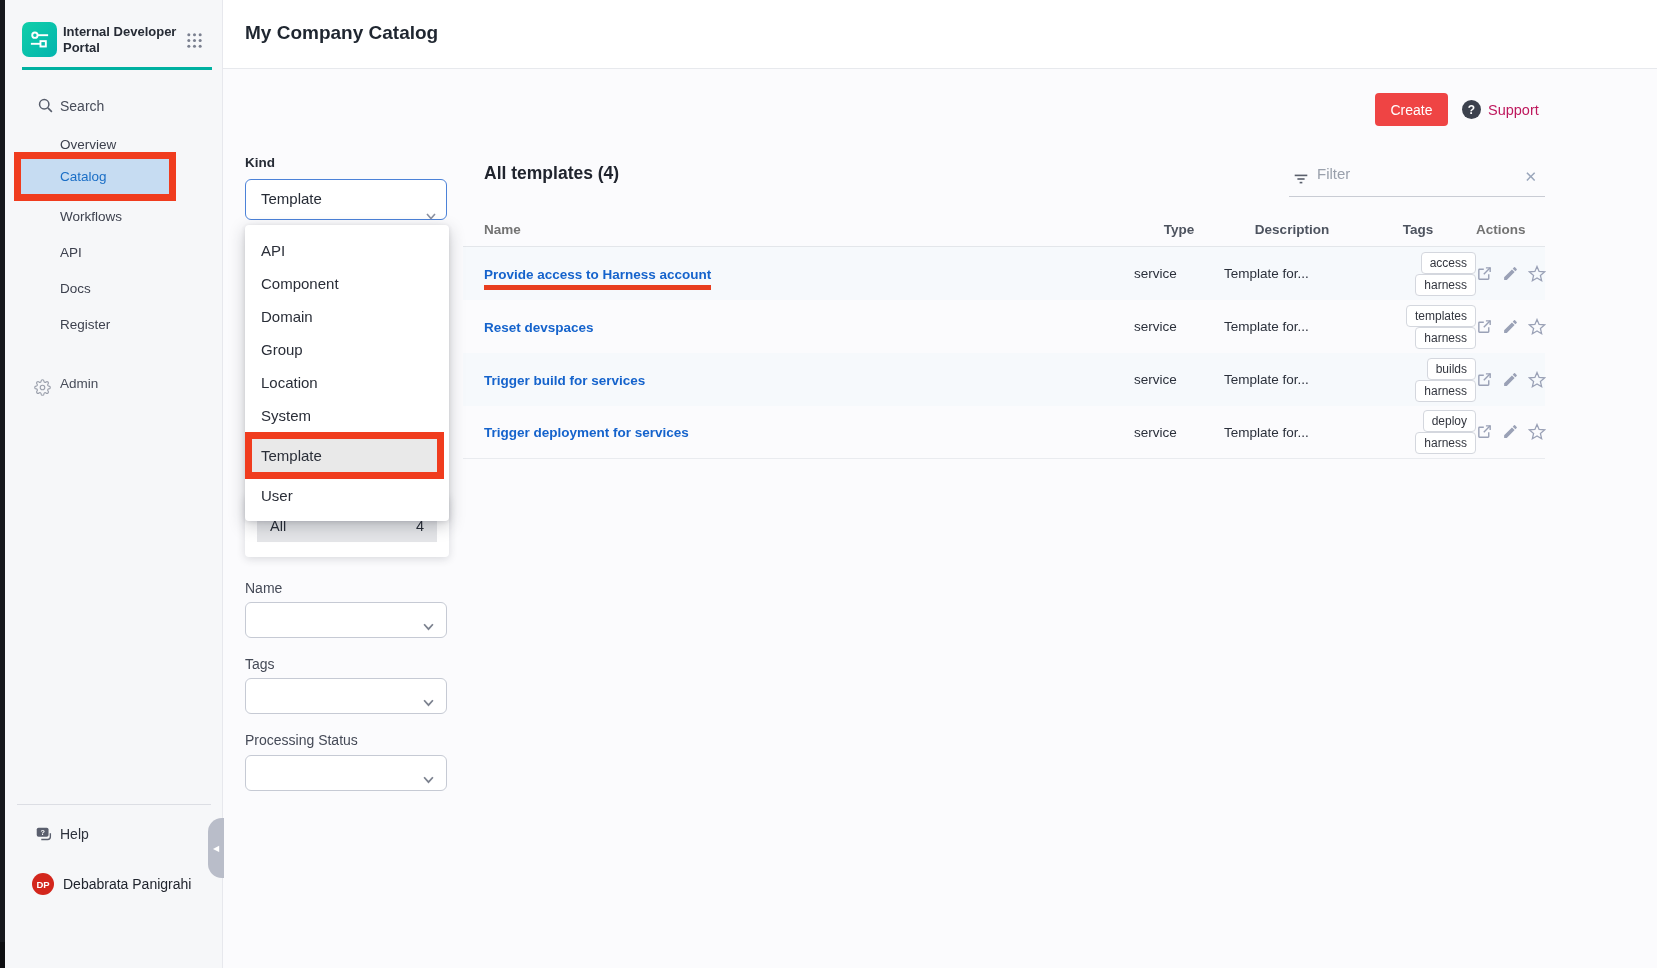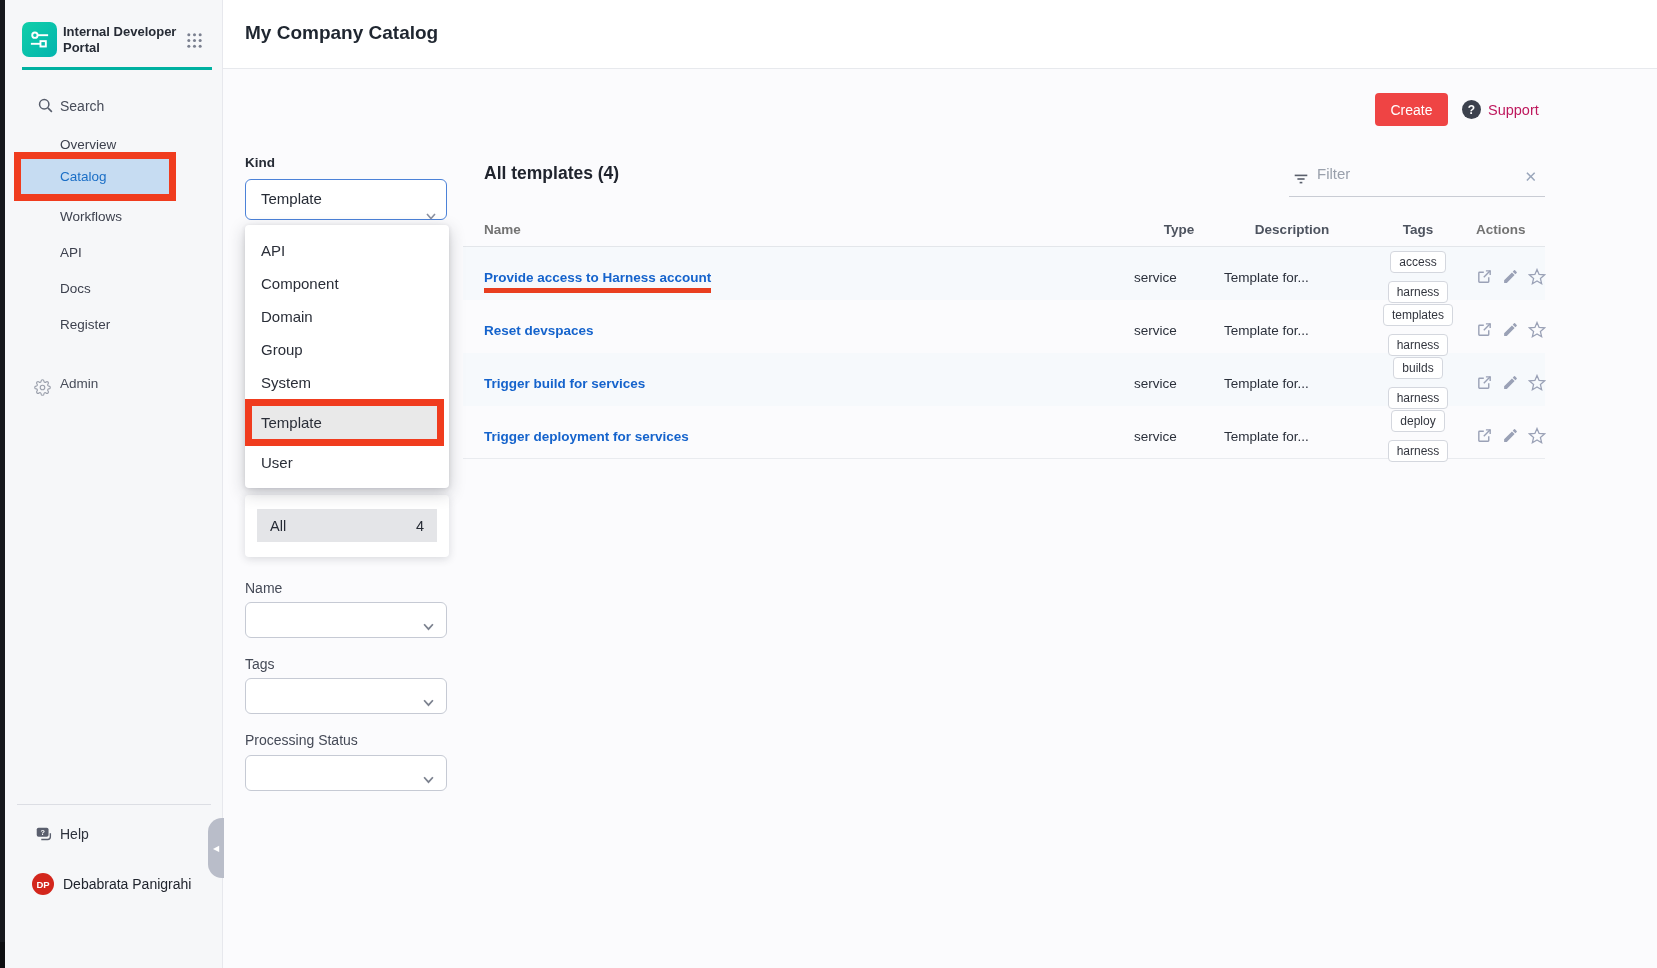--- a/index.html
+++ b/index.html
@@ -97,21 +97,21 @@
   .t-head .hc:first-child { padding-left:21px; }
 
   .t-body { position:absolute; left:0; top:92px; width:1082px; }
   .t-row { height:53px; }
   .t-row.striped { background:#f6f9fc; }
   .t-body .t-row:last-child { border-bottom:1px solid #e9ebef; }
   .name-cell { padding-left:21px; }
   .row-link { font-size:13.5px; font-weight:700; color:#1563cc; text-decoration:none; cursor:pointer; }
   .annot-underline { border-bottom:5px solid #e83e1f; padding-bottom:3px; }
   .cell-text { font-size:13.5px; color:#2b303b; }
-  .tags-cell { display:flex; flex-direction:column; gap:8px; align-items:center; padding:4px 0; }
+  .tags-cell { display:flex; flex-direction:column; gap:0; align-items:flex-end; padding:4px 0; }
   .tag-chip { font-size:12px; color:#33363f; background:#fff; border:1px solid #d4d7de; border-radius:4px; padding:2px 8px; line-height:16px; }
   .actions-cell { display:flex; gap:9px; color:#9aa1b6; }
   .actions-cell .act { cursor:pointer; display:inline-flex; }
 </style>
 </head>
 <body>
 
 <div class="stage">
 
   <div class="edge-strip"></div>
@@ -222,20 +222,21 @@
               <polyline points="1,1 5,5.5 9,1"></polyline>
             </svg>
         </span>
       </div>
 
       <div class="kind-dropdown">
           <div class="dd-item">API</div>
           <div class="dd-item">Component</div>
           <div class="dd-item">Domain</div>
           <div class="dd-item">Group</div>
+          <div class="dd-item">Location</div>
           <div class="dd-item">System</div>
           <div class="dd-item selected">Template</div>
           <div class="dd-item">User</div>
         </div>
 
       <div class="kind-card">
         <div class="all-row">
           <span>All</span>
           <span>4</span>
         </div>

